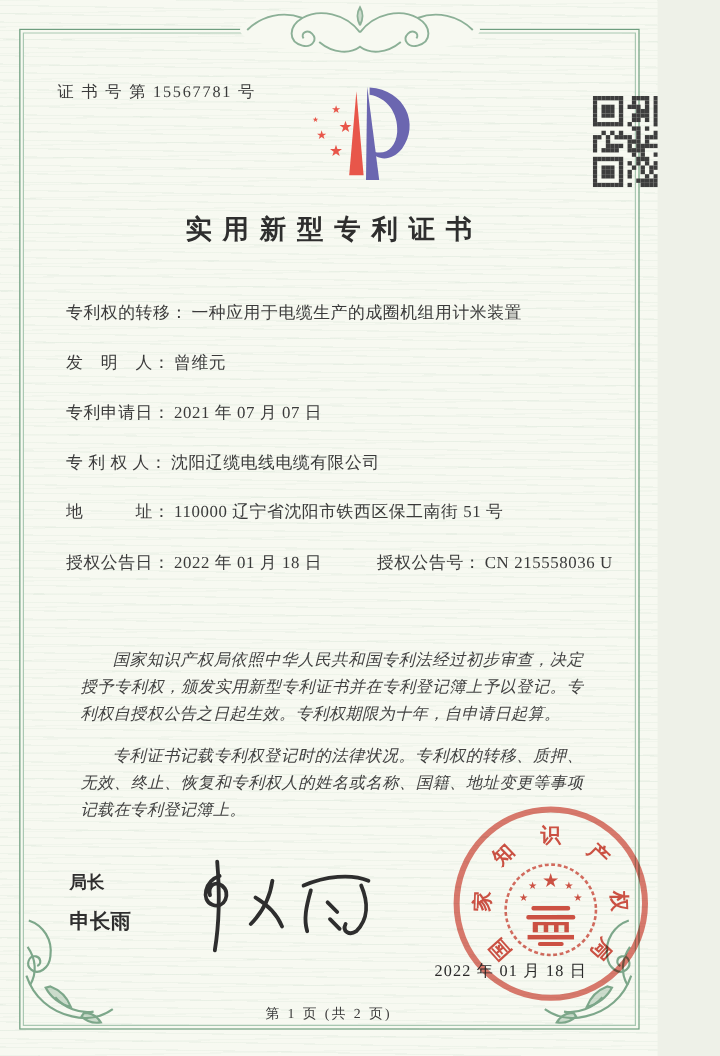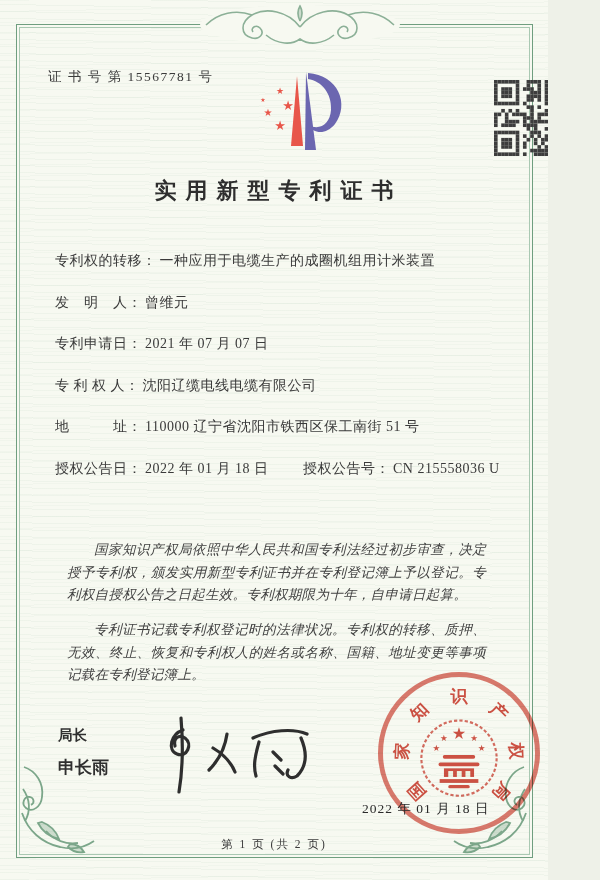--- a/index.html
+++ b/index.html
@@ -26,21 +26,21 @@
   .logo{position:absolute;left:250px;top:66px;width:100px;height:104px;}
   .qr{position:absolute;left:494px;top:80px;width:76px;height:76px;}
   .title{
     position:absolute;left:0;right:0;top:176px;text-align:center;
     font-size:22px;font-weight:600;letter-spacing:9px;text-indent:9px;color:#2e2e2e;
   }
   .fields{position:absolute;left:55px;right:38px;top:252px;font-size:14px;color:#3a3a3a;}
   .frow{margin-bottom:23.5px;white-space:nowrap;}
   .flabel{letter-spacing:.5px;}
   .fvalue{margin-left:3px;letter-spacing:.5px;}
-  .grant .second{margin-left:31px;}
+  .grant .second{margin-left:42px;}
   .paras{position:absolute;left:55px;right:50px;top:527px;font-size:13.5px;line-height:1.68;
     color:#414141;font-style:italic;text-align:justify;}
   .paras p{margin:12px;text-indent:2em;letter-spacing:.3px;}
   .signer-role{position:absolute;left:58px;top:726px;font-size:14.5px;font-weight:600;color:#2f2f2f;}
   .signer-name{position:absolute;left:58px;top:756px;font-size:17px;font-weight:600;color:#2f2f2f;}
   .signature{position:absolute;left:135px;top:708px;width:190px;height:95px;}
   .seal{
     position:absolute;left:378px;top:672px;width:152px;height:152px;border-radius:50%;
     border:5px solid rgba(209,70,56,.78);opacity:.92;mix-blend-mode:multiply;
   }

